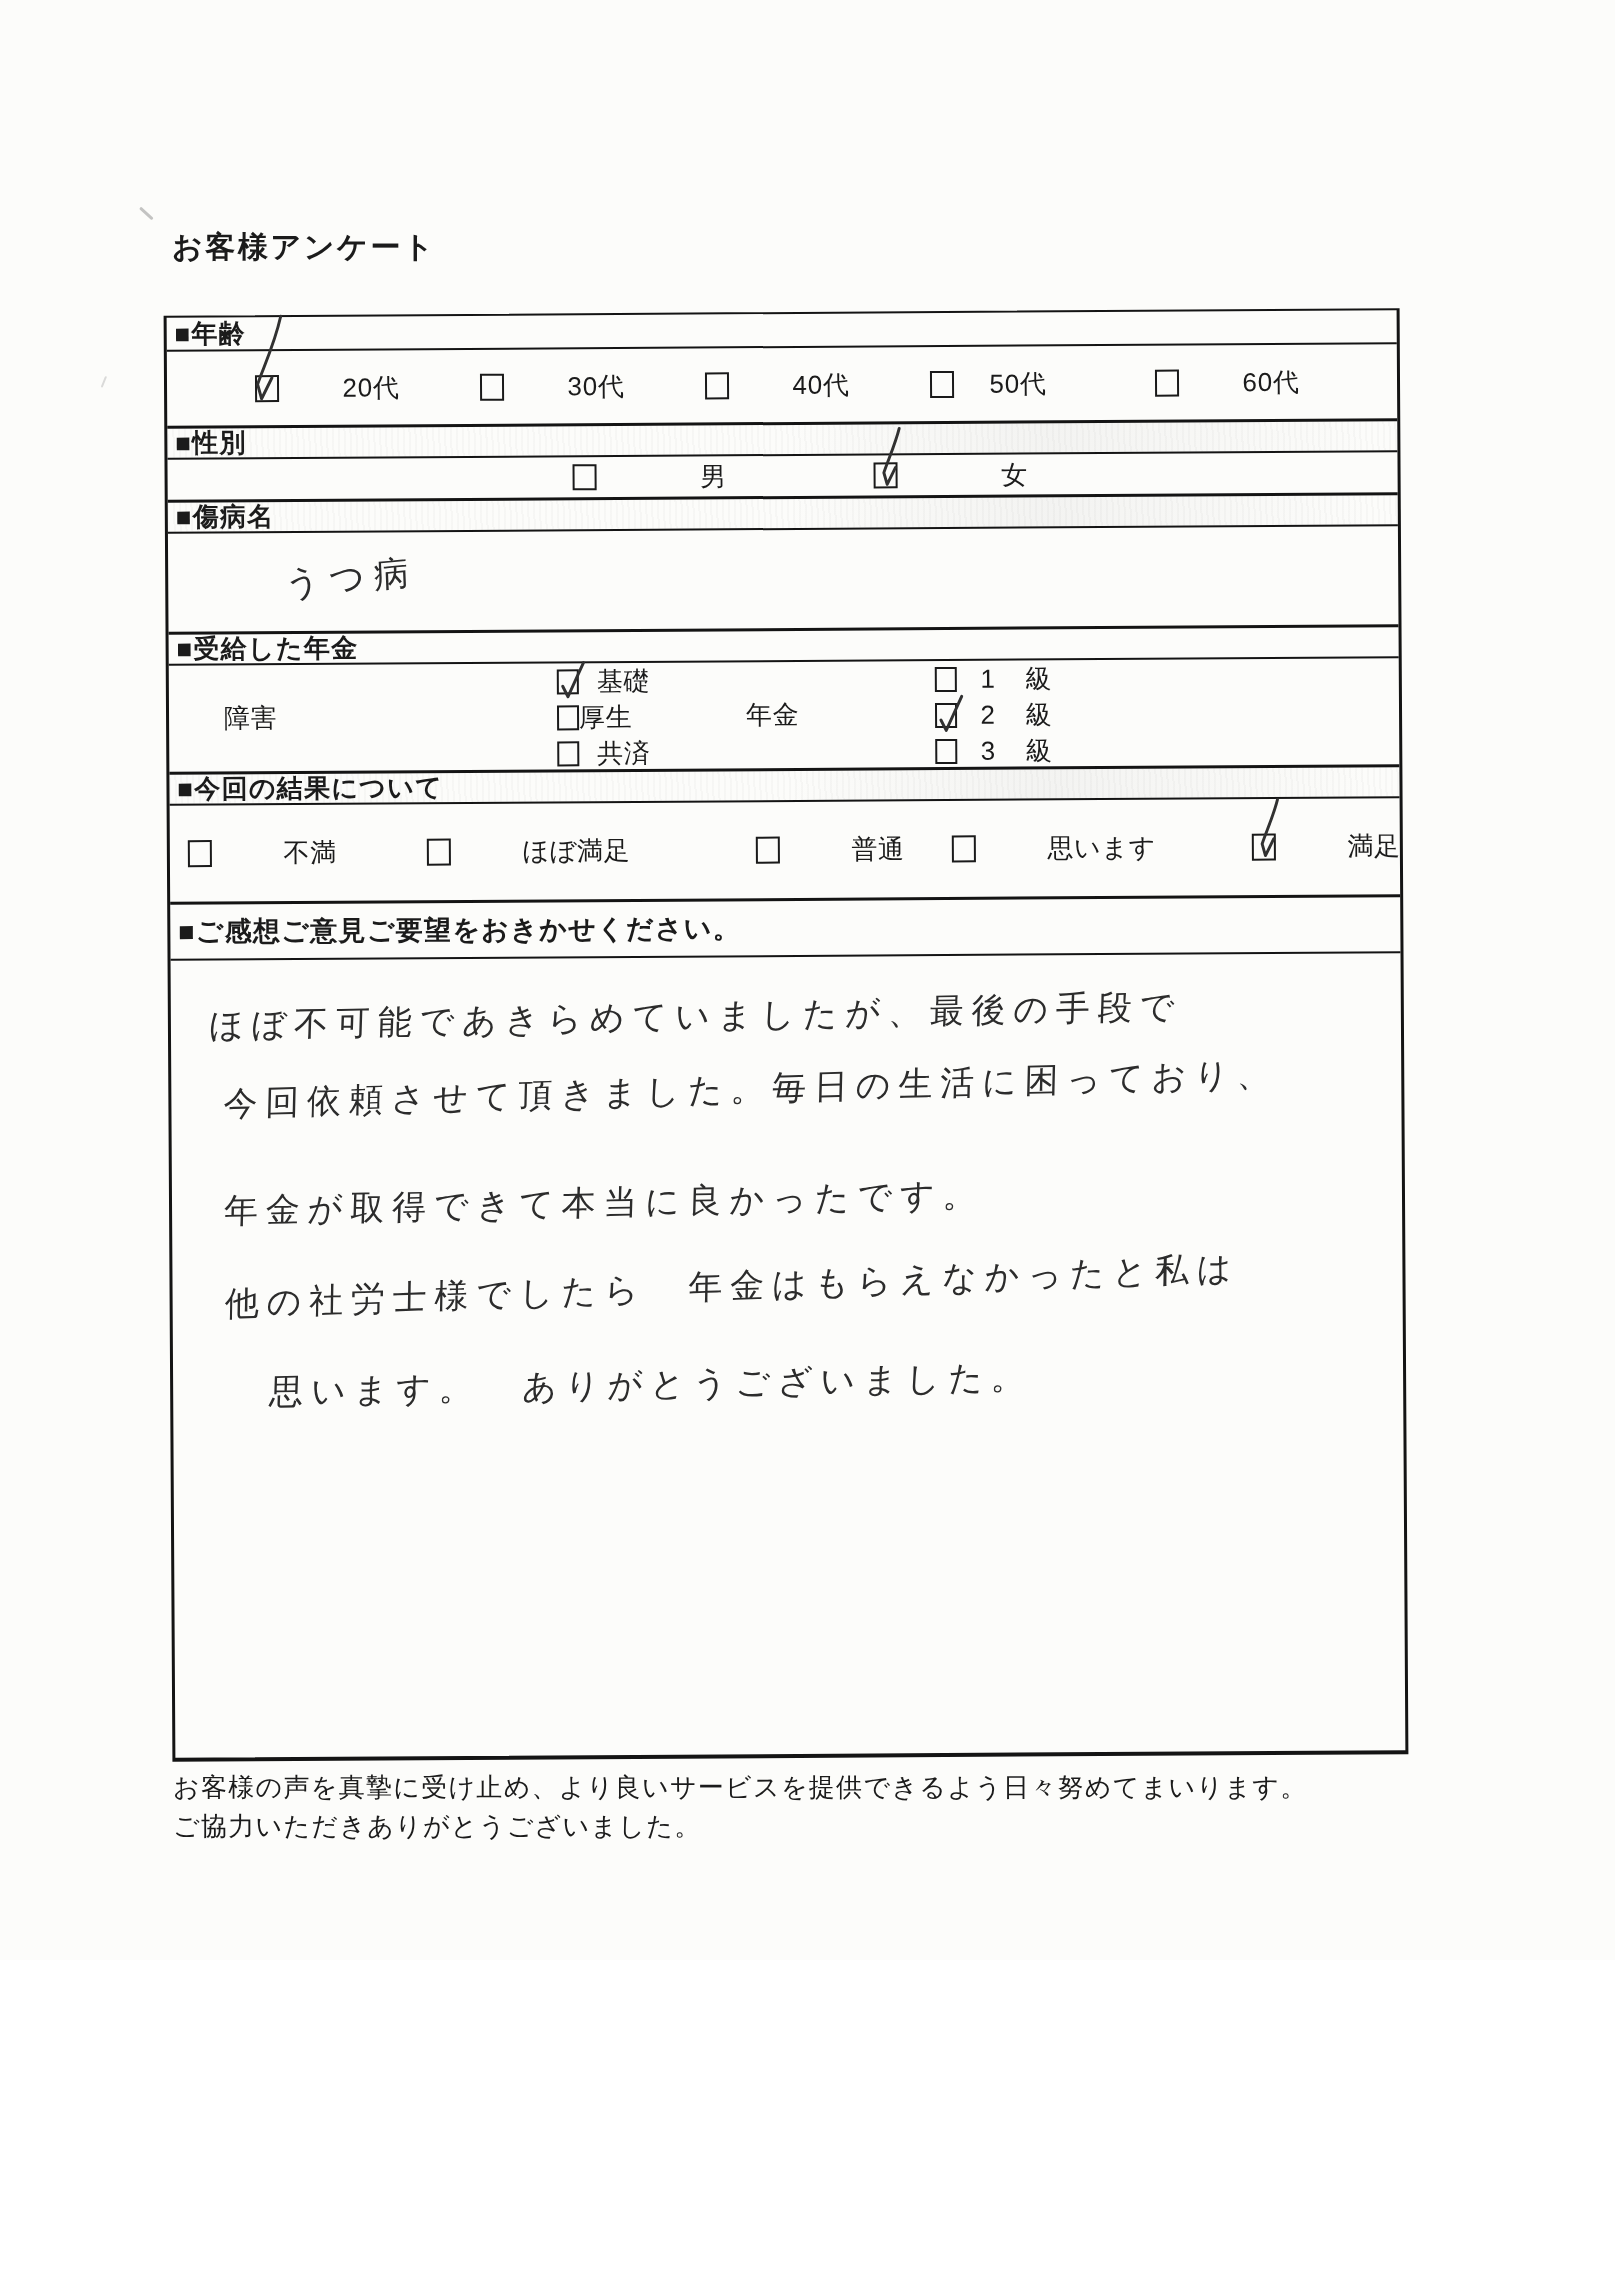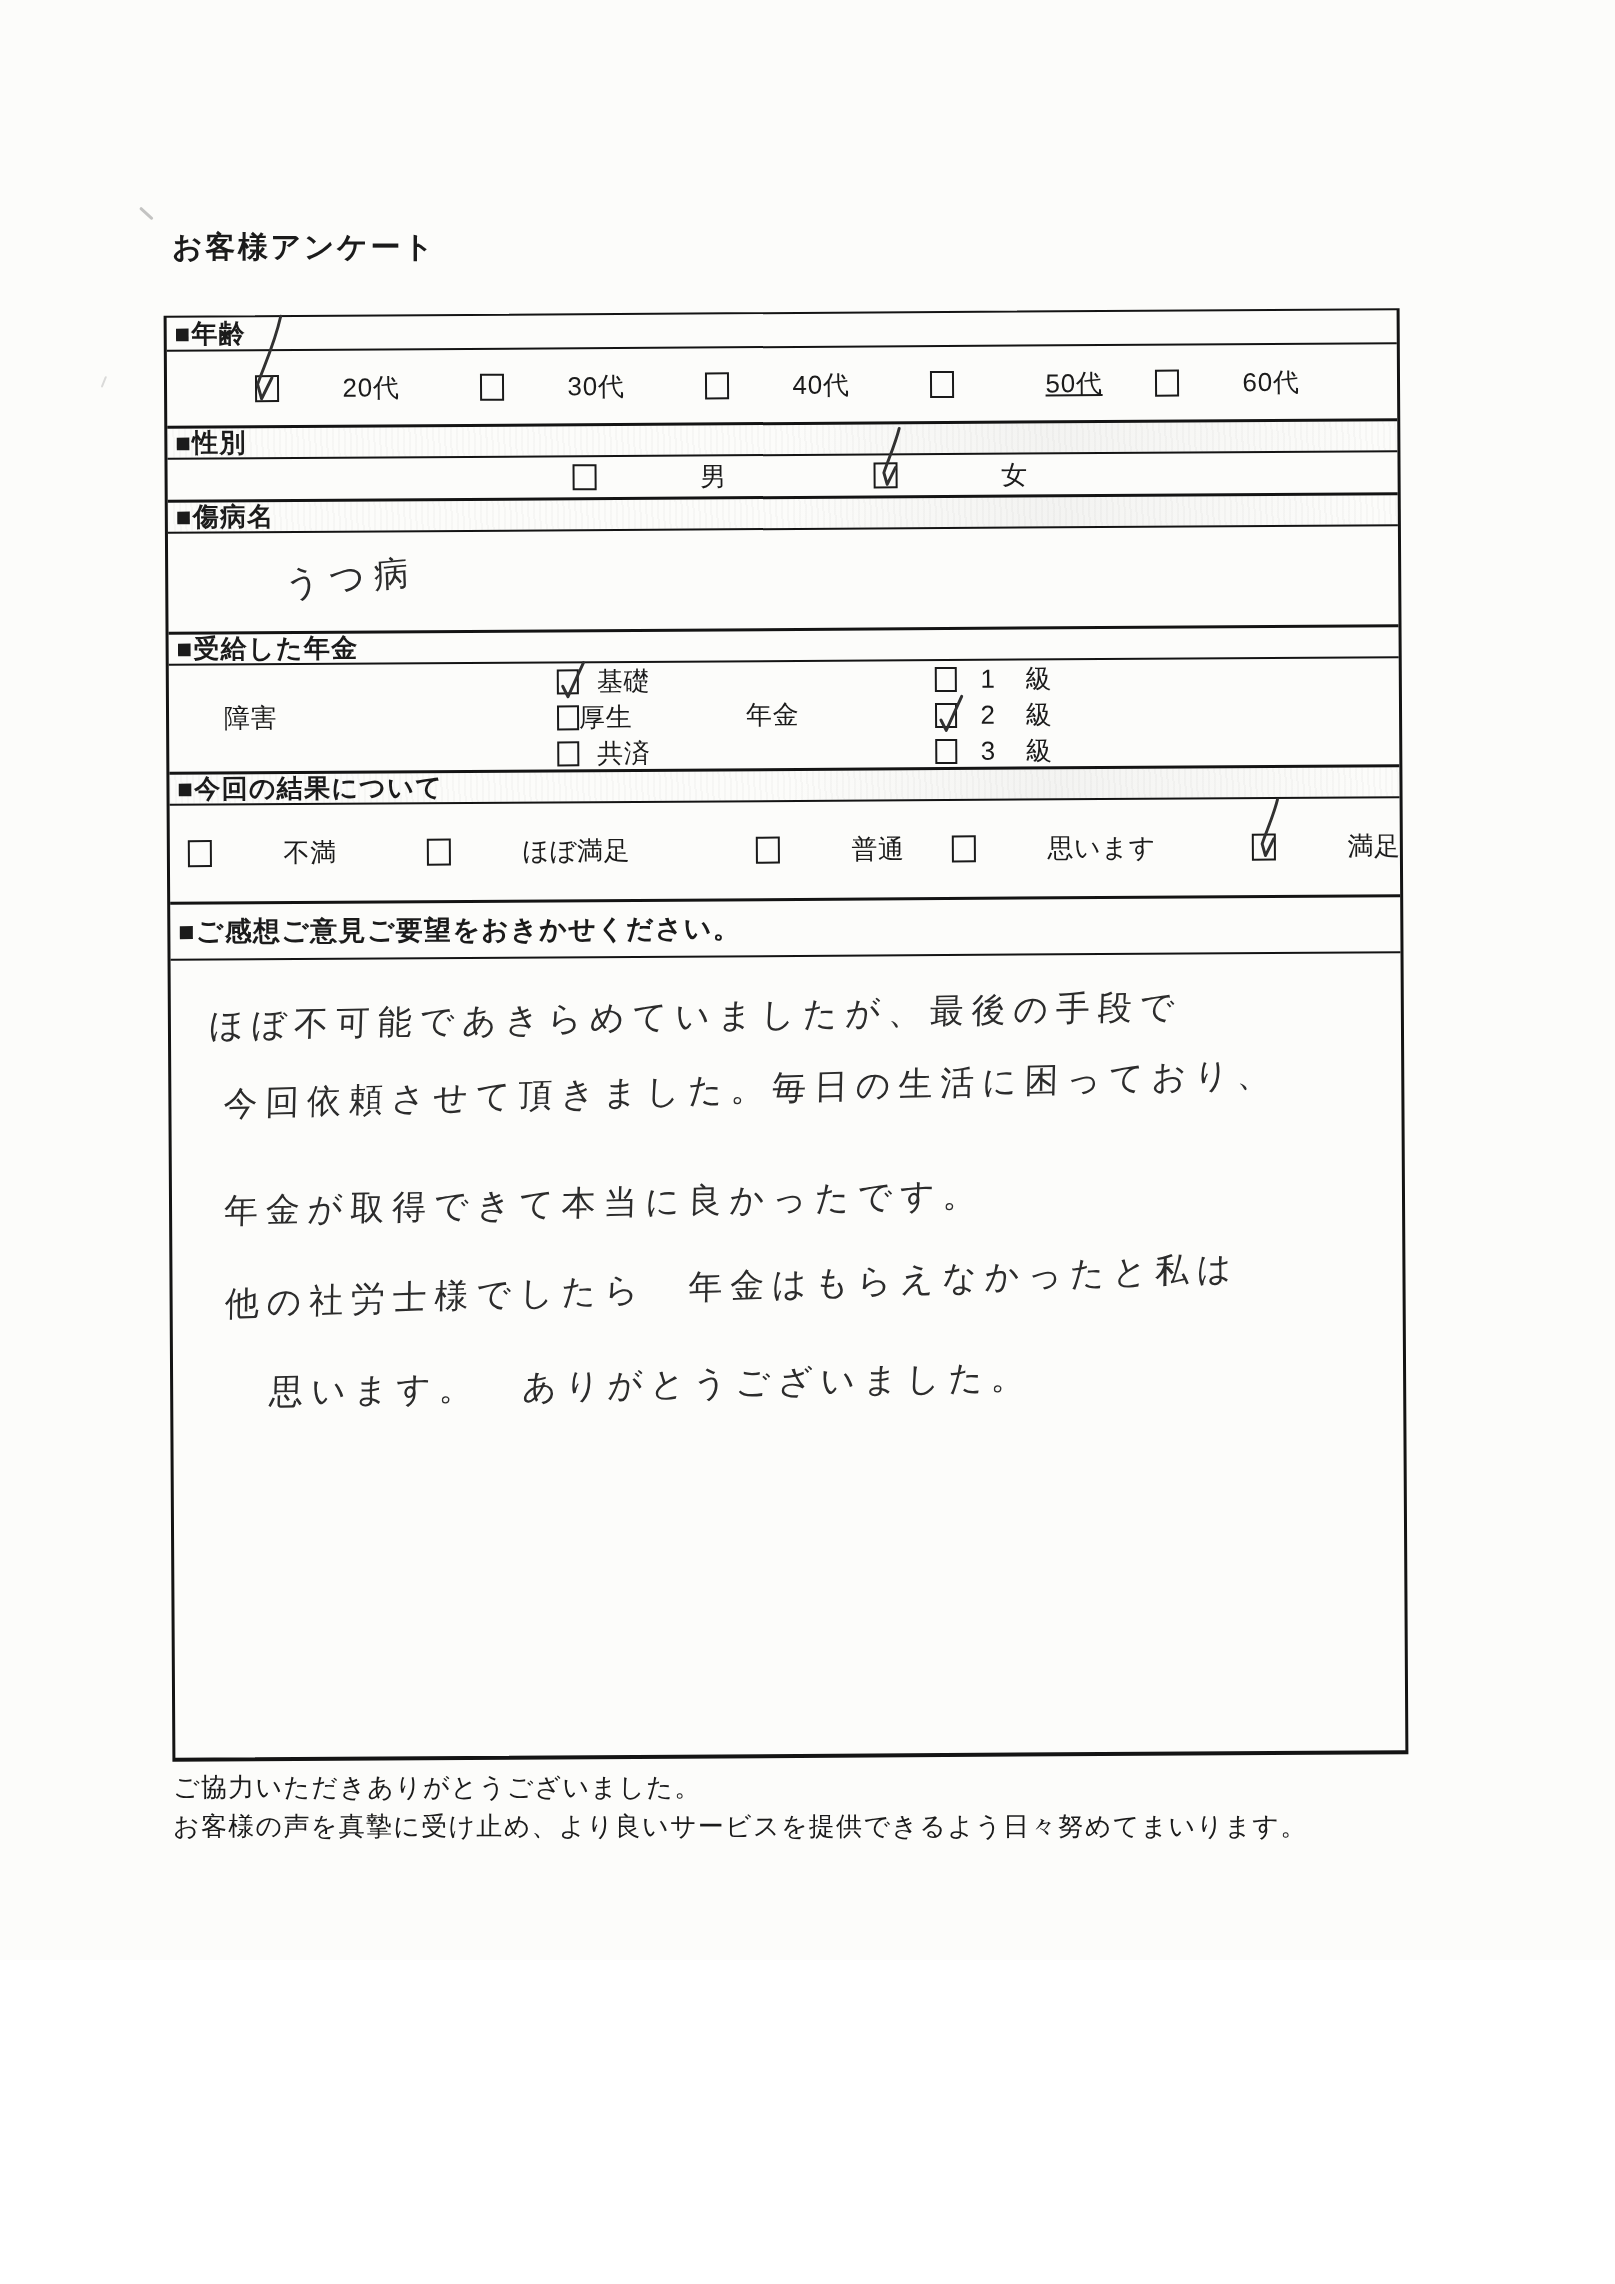--- a/index.html
+++ b/index.html
@@ -107,21 +107,21 @@
         <div class="pair" style="width:225px;">
           <span class="checkbox">
             
           </span>
           <span class="opt-label" style="margin-left:64px;">40代</span>
         </div>
         <div class="pair" style="width:225px;">
           <span class="checkbox">
             
           </span>
-          <span class="opt-label" style="margin-left:92px;text-decoration:underline;">50代</span>
+          <span class="opt-label" style="margin-left:36px;">50代</span>
         </div>
         <div class="pair" style="width:225px;">
           <span class="checkbox">
             
           </span>
           <span class="opt-label" style="margin-left:64px;">60代</span>
         </div>
       </div>
     </div>
 
@@ -247,18 +247,18 @@
       <div class="hand comment-line" style="left:38px;  top:36px;  transform:rotate(-0.8deg) skewX(-3deg);">ほぼ不可能であきらめていましたが、最後の手段で</div>
       <div class="hand comment-line" style="left:52px;  top:109px; transform:rotate(-1.3deg) skewX(-3deg);">今回依頼させて頂きました。毎日の生活に困っており、</div>
       <div class="hand comment-line" style="left:52px;  top:222px; transform:rotate(-0.9deg) skewX(-3deg);">年金が取得できて本当に良かったです。</div>
       <div class="hand comment-line" style="left:52px;  top:306px; transform:rotate(-1.7deg) skewX(-3deg);">他の社労士様でしたら　年金はもらえなかったと私は</div>
       <div class="hand comment-line" style="left:96px; top:404px; transform:rotate(-0.8deg) skewX(-3deg);">思います。　ありがとうございました。</div>
     </div>
 
   </div>
 
   <div class="footer">
+    <div>お客様の声を真摯に受け止め、より良いサービスを提供できるよう日々努めてまいります。</div>
     <div>ご協力いただきありがとうございました。</div>
-    <div>お客様の声を真摯に受け止め、より良いサービスを提供できるよう日々努めてまいります。</div>
   </div>
 
 </div>
 
 
 </body></html>

